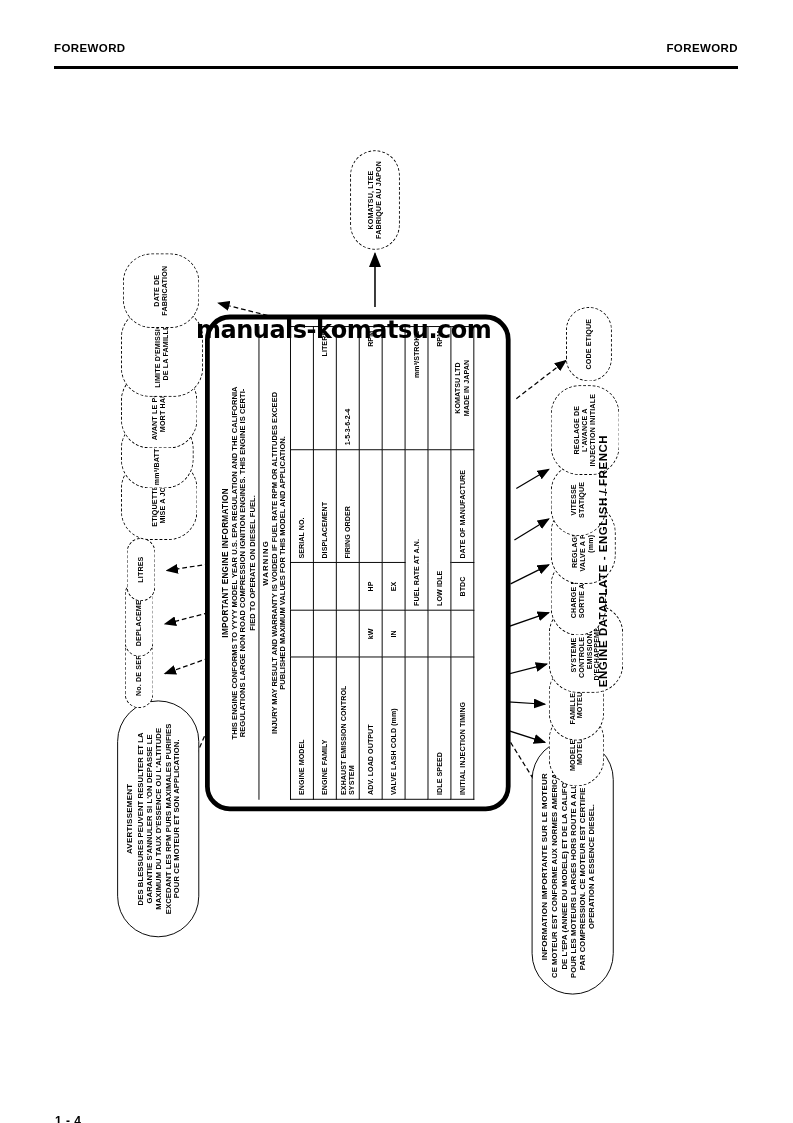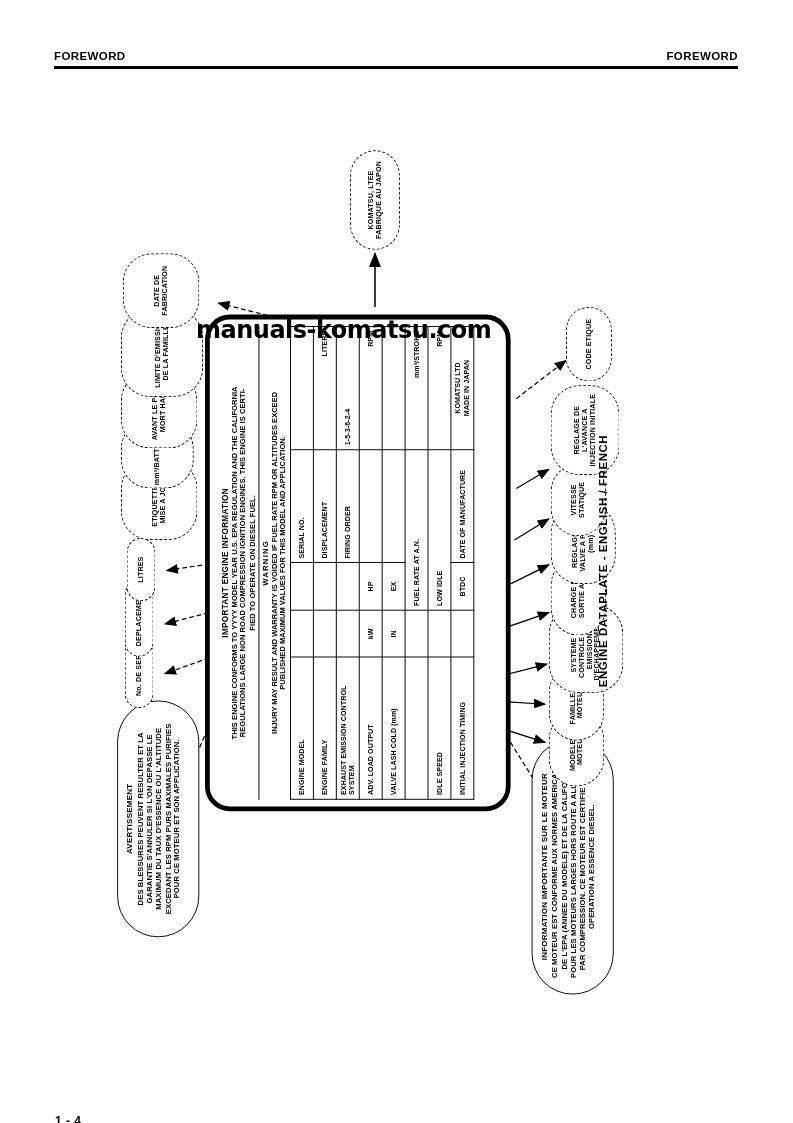--- a/index.html
+++ b/index.html
@@ -3,21 +3,21 @@
 <meta charset="utf-8">
 <style>
   html,body{margin:0;padding:0;background:#fff;}
   body{
     width:793px;height:1123px;position:relative;overflow:hidden;
     font-family:"Liberation Sans", sans-serif;color:#000;
   }
 
   
   #page-header{
-    position:absolute;left:54px;top:50px;width:684px;
+    position:absolute;left:54px;top:42px;width:684px;
     display:flex;justify-content:space-between;align-items:flex-end;
   }
   #page-header .hdr{font-size:11.5px;font-weight:bold;letter-spacing:.4px;}
   #header-rule{
     position:absolute;left:54px;top:66px;width:684px;height:3px;background:#000;
   }
   #page-number{
     position:absolute;left:55px;top:1079px;font-size:12px;font-weight:bold;letter-spacing:.5px;margin-top:35px;
   }
 

